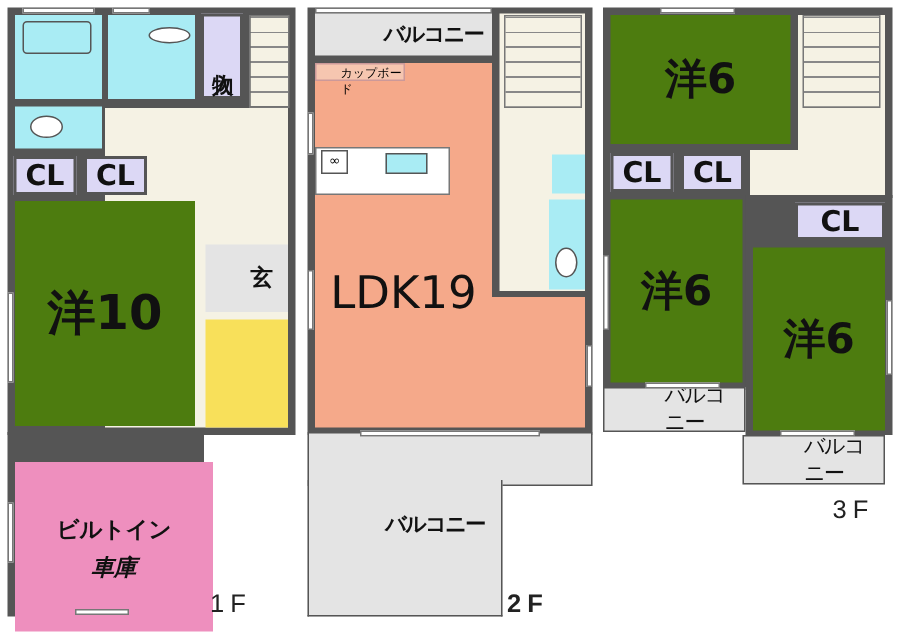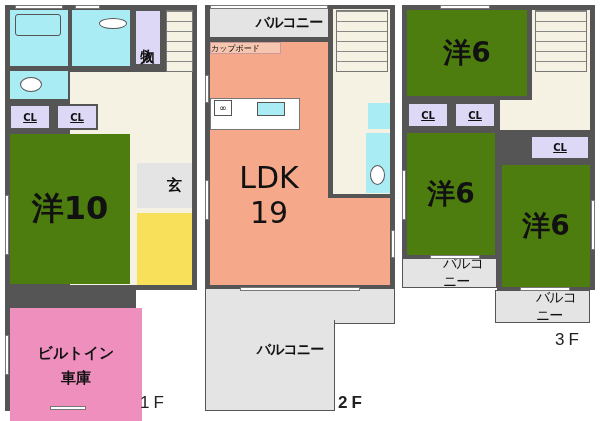--- a/index.html
+++ b/index.html
@@ -9,21 +9,21 @@
   .beige{background:#f5f2e4;}
   .yellow{background:#4d7c0f;}
   .cyan{background:#a9ecf4;}
   .lav{background:#dcd8f5;border:2px solid #555;}
   .gray{background:#e4e4e4;}
   .pink{background:#ee8fbe;}
   .salmon{background:#f5a98a;}
   .gold{background:#f8e05a;}
   .win{position:absolute;background:#fff;border:1px solid #777;box-sizing:border-box;}
   .label-big{font-size:36px;font-weight:bold;font-family:"DejaVu Sans",sans-serif;}
-  .label-cl{font-size:10px;font-weight:bold;text-decoration:underline;}
+  .label-cl{font-size:19px;font-weight:bold;}
   .label-bal{font-size:14px;font-weight:bold;letter-spacing:-1px;margin-left:40px;}
   .floor-label{position:absolute;font-size:17px;color:#222;font-family:"Liberation Sans",sans-serif;letter-spacing:4px;}
   .stairs{position:absolute;box-sizing:border-box;background:repeating-linear-gradient(0deg,#f5f2e4 0,#f5f2e4 9px,#888 9px,#888 10px);border:1px solid #777;}
 </style>
 </head>
 <body>
 
 <div class="abs" style="left:5px;top:5px;width:192px;height:285px;background:#555;"></div>
 <div class="abs" style="left:5px;top:288px;width:131px;height:123px;background:#555;"></div>
 
@@ -58,46 +58,46 @@
   <span class="label-big" style="font-size:32px;">洋10</span>
 </div>
 
 <div class="room gray" style="left:137px;top:163px;width:55px;height:45px;justify-content:flex-end;padding-right:10px;">
   <span style="font-size:15px;font-weight:bold;">玄</span>
 </div>
 <div class="room gold" style="left:137px;top:213px;width:55px;height:72px;"></div>
 
 <div class="room pink" style="left:10px;top:308px;width:132px;height:116px;flex-direction:column;">
   <span style="font-size:15px;font-weight:bold;">ビルトイン</span>
-  <span style="font-size:15px;font-weight:bold;margin-top:6px;">車庫</span>
+  <span style="font-size:15px;font-weight:bold;margin-top:6px;font-style:italic;">車庫</span>
 </div>
 
 <div class="win" style="left:15px;top:5px;width:48px;height:4px;"></div>
 <div class="win" style="left:75px;top:5px;width:25px;height:4px;"></div>
 <div class="win" style="left:5px;top:195px;width:4px;height:60px;"></div>
 <div class="win" style="left:5px;top:335px;width:4px;height:40px;"></div>
 <div class="win" style="left:50px;top:406px;width:36px;height:4px;"></div>
 <div class="floor-label" style="left:140px;top:393px;">1F</div>
 
 <div class="abs" style="left:205px;top:5px;width:190px;height:285px;background:#555;"></div>
 
 <div class="room gray" style="left:210px;top:9px;width:118px;height:28px;">
   <span class="label-bal">バルコニー</span>
 </div>
 
 <div class="room salmon" style="left:210px;top:42px;width:118px;height:243px;"></div>
 <div class="room salmon" style="left:328px;top:198px;width:62px;height:87px;"></div>
-<div class="abs" style="left:210px;top:42px;width:71px;height:12px;background:#f6c6b0;border:1px solid #c99;font-size:8px;line-height:11px;padding-left:0;">
+<div class="abs" style="left:210px;top:42px;width:60px;height:12px;background:#f6c6b0;border:1px solid #c99;font-size:8px;line-height:11px;padding-left:16px;">
   <span>カップボード</span>
 </div>
 
 <div class="abs" style="left:210px;top:98px;width:90px;height:32px;background:#fff;border:1px solid #777;"></div>
 <div class="abs" style="left:214px;top:100px;width:18px;height:16px;border:1px solid #555;background:#fff;font-size:9px;line-height:14px;text-align:center;">∞</div>
 <div class="abs" style="left:257px;top:102px;width:28px;height:14px;background:#a9ecf4;border:1px solid #555;"></div>
-<div class="room" style="left:210px;top:150px;width:118px;height:90px;flex-direction:column;">
+<div class="room" style="left:210px;top:150px;width:118px;height:90px;flex-direction:row;">
   <span class="label-big" style="font-size:30px;font-weight:normal;">LDK</span>
   <span class="label-big" style="font-size:30px;font-weight:normal;margin-top:0;">19</span>
 </div>
 
 <div class="room beige" style="left:333px;top:9px;width:57px;height:185px;"></div>
 <div class="stairs" style="left:336px;top:10px;width:52px;height:62px;"></div>
 <div class="room cyan" style="left:368px;top:103px;width:22px;height:26px;"></div>
 <div class="room cyan" style="left:366px;top:133px;width:24px;height:60px;">
   <div class="abs" style="left:4px;top:32px;width:15px;height:20px;border:1.5px solid #555;border-radius:50%;background:#fff;"></div>
 </div>

